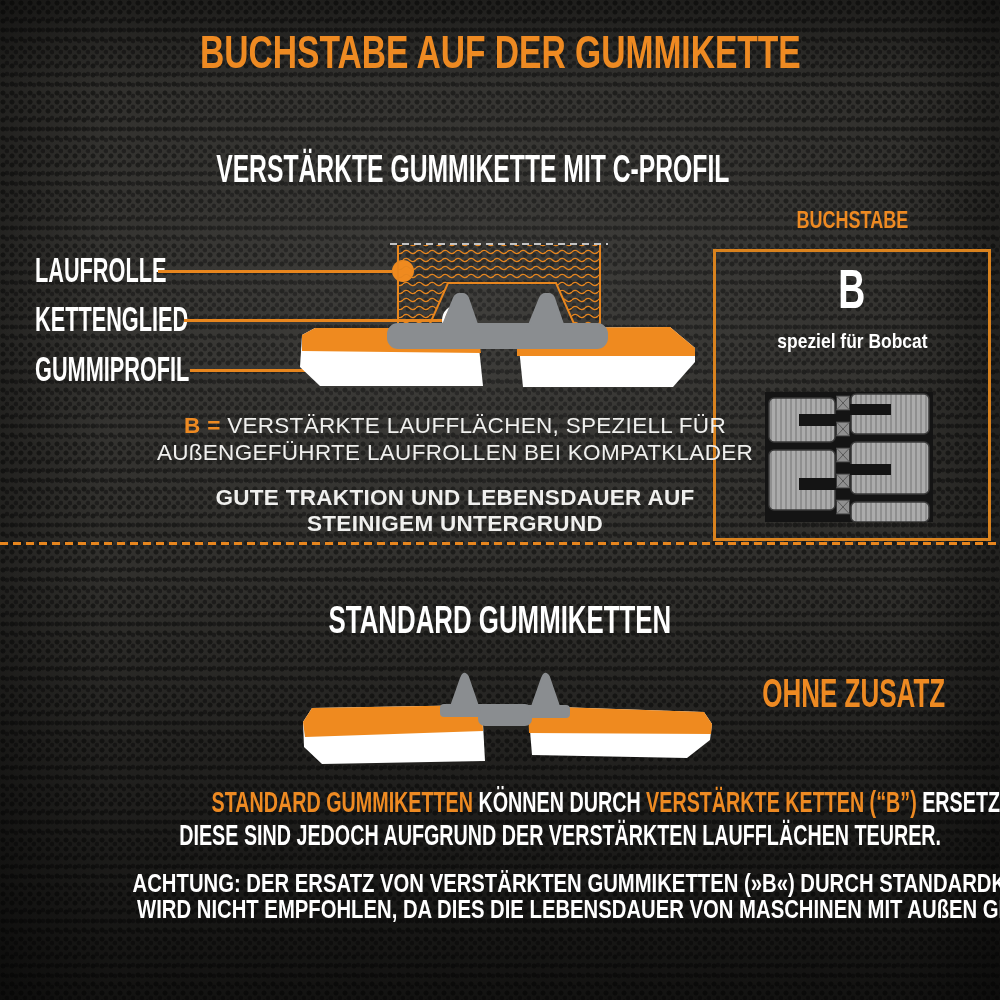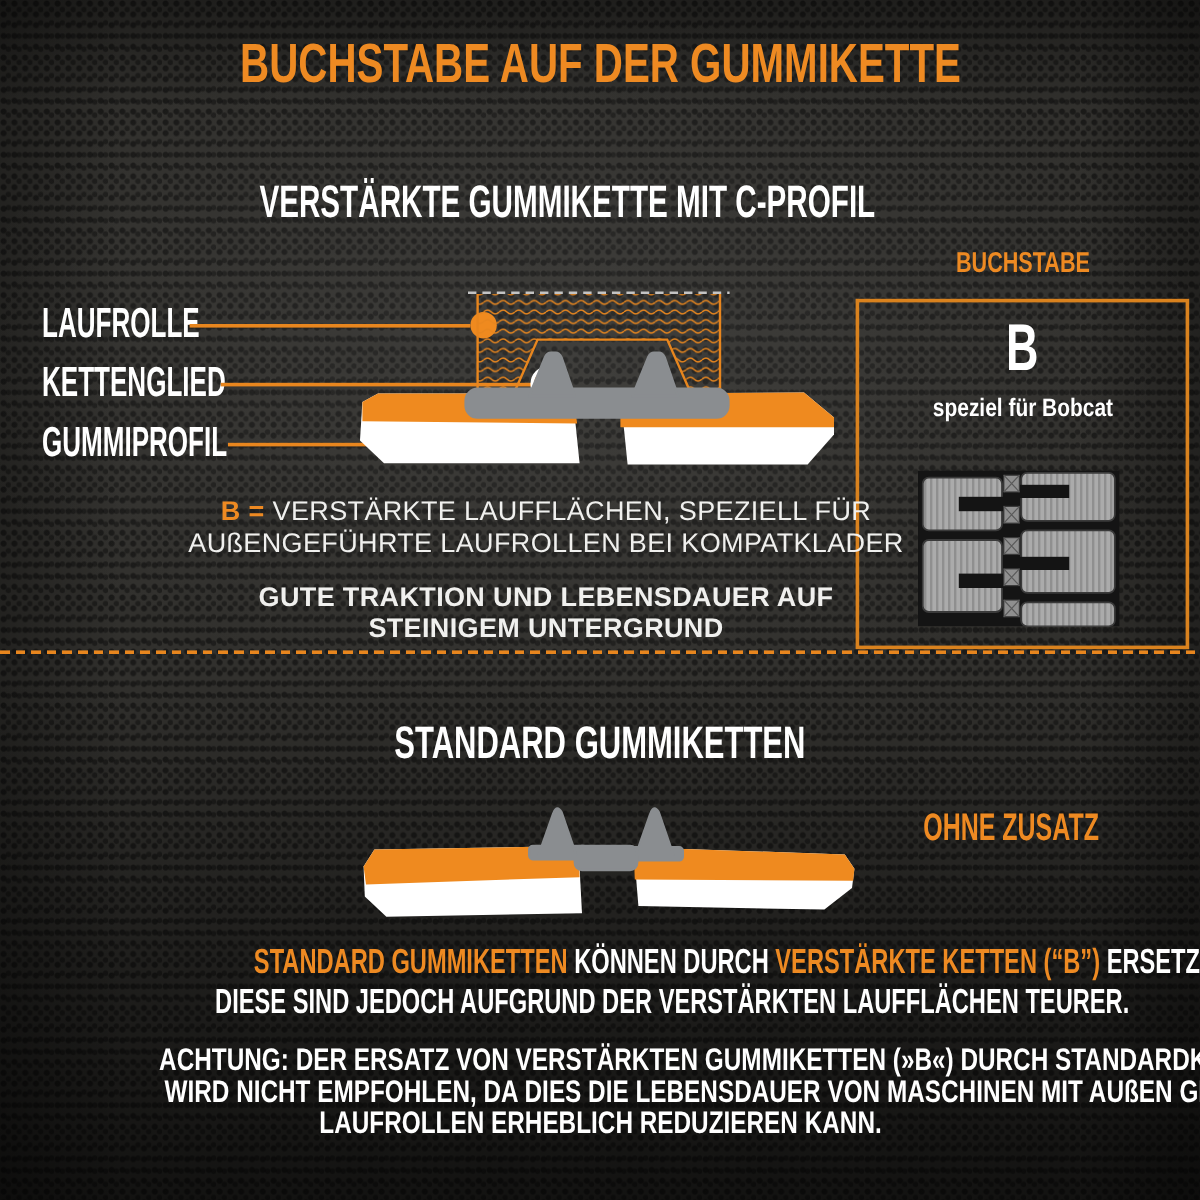--- a/index.html
+++ b/index.html
@@ -31,21 +31,21 @@
   .dot-ring{width:24px;height:24px;border-radius:50%;background:#EF8A1F;border:3px solid #FFFFFF;}
   .panel{left:713px;top:249px;width:272px;height:286px;border:3px solid #D9821E;}
   .panel-heading{left:713px;top:208px;width:278px;font-size:24px;line-height:1;font-weight:700;color:#EE8A22;}
   .b-letter{top:10px;left:0;right:0;font-size:55px;line-height:1;font-weight:700;color:#FFFFFF;}
   .panel-desc{top:76px;left:0;right:0;font-size:21px;line-height:26px;font-weight:700;color:#FFFFFF;}
   .formula{top:412px;left:130px;width:650px;font-size:22.5px;line-height:27px;color:#F0F0EE;letter-spacing:.3px;}
   .benefit{top:485px;left:130px;width:650px;font-size:22.5px;line-height:26px;color:#F0F0EE;letter-spacing:.3px;font-weight:bold;}
   .divider{top:542px;left:0;width:1000px;height:3px;
     background:repeating-linear-gradient(90deg,#E8861E 0,#E8861E 8px,rgba(0,0,0,0) 8px,rgba(0,0,0,0) 13px);}
   .s2-heading{top:601px;left:0;right:0;font-size:38px;line-height:1;font-weight:700;color:#FFFFFF;}
-  .tag{left:713px;top:673px;width:260px;font-size:32px;line-height:1;font-weight:700;color:#EE8A22;}
+  .tag{left:713px;top:673px;width:260px;font-size:40px;line-height:1;font-weight:700;color:#EE8A22;}
   .note1{top:786px;left:0;right:0;font-size:29px;line-height:33px;font-weight:700;color:#FFFFFF;}
   .note2{top:870px;left:0;right:0;font-size:26px;line-height:26px;font-weight:700;color:#FFFFFF;}
   svg{display:block;}
 </style>
 </head>
 <body>
 
 <div class="canvas">
 
   <div class="abs ctr title">
@@ -199,18 +199,15 @@
 
   <div class="abs ctr note2">
     <div>
       <span class="cd sx78">
         <span class="b700">ACHTUNG</span><span>: DER ERSATZ VON VERSTÄRKTEN GUMMIKETTEN (»B«) DURCH STANDARDKETTEN</span>
       </span>
     </div>
     <div>
       <span class="cd sx78">WIRD NICHT EMPFOHLEN, DA DIES DIE LEBENSDAUER VON MASCHINEN MIT AUßEN GEFÜHRTEN</span>
     </div>
-    <div>
-      <span class="cd sx78">LAUFROLLEN ERHEBLICH REDUZIEREN KANN.</span>
-    </div>
   </div>
 
 </div>
 
 </body></html>

